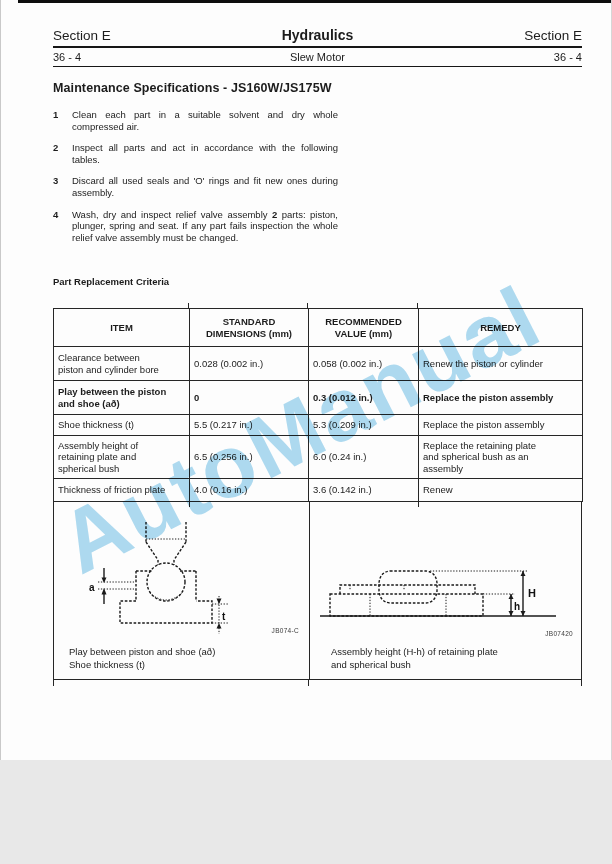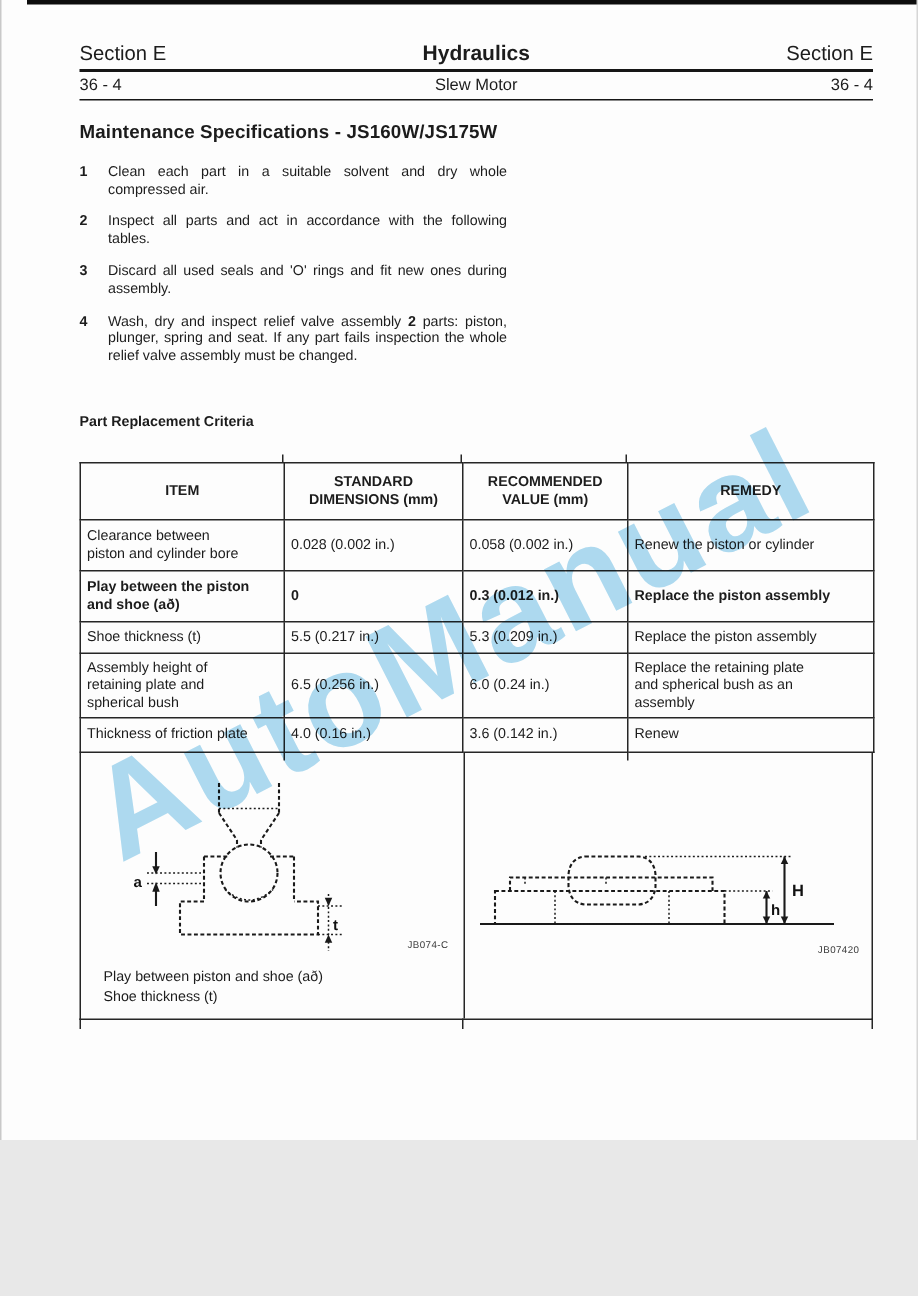--- a/index.html
+++ b/index.html
@@ -246,20 +246,22 @@
           <polygon class="arrow" points="193,64 190.5,69 195.5,69"></polygon>
           <polygon class="arrow" points="193,86 190.5,81 195.5,81"></polygon>
           <text x="196" y="80" font-size="10">h</text>
 
           <path class="solid" d="M205,41 V86" stroke-width="1"></path>
           <polygon class="arrow" points="205,41 202.5,46 207.5,46"></polygon>
           <polygon class="arrow" points="205,86 202.5,81 207.5,81"></polygon>
           <text x="210" y="67" font-size="11">H</text>
         </svg>
         <div class="figref rref">JB07420</div>
+        <div class="figcaption rc">Assembly height (H-h) of retaining plate
+and spherical bush</div>
       </div>
     </div>
   </div>
 
   <div class="abs watermark">AutoManual</div>
 
   <div class="abs rule footer-rule"></div>
   <div class="abs footer-row">
     <span class="l">9803/6310</span>
     <span class="r">Issue 3*</span>

